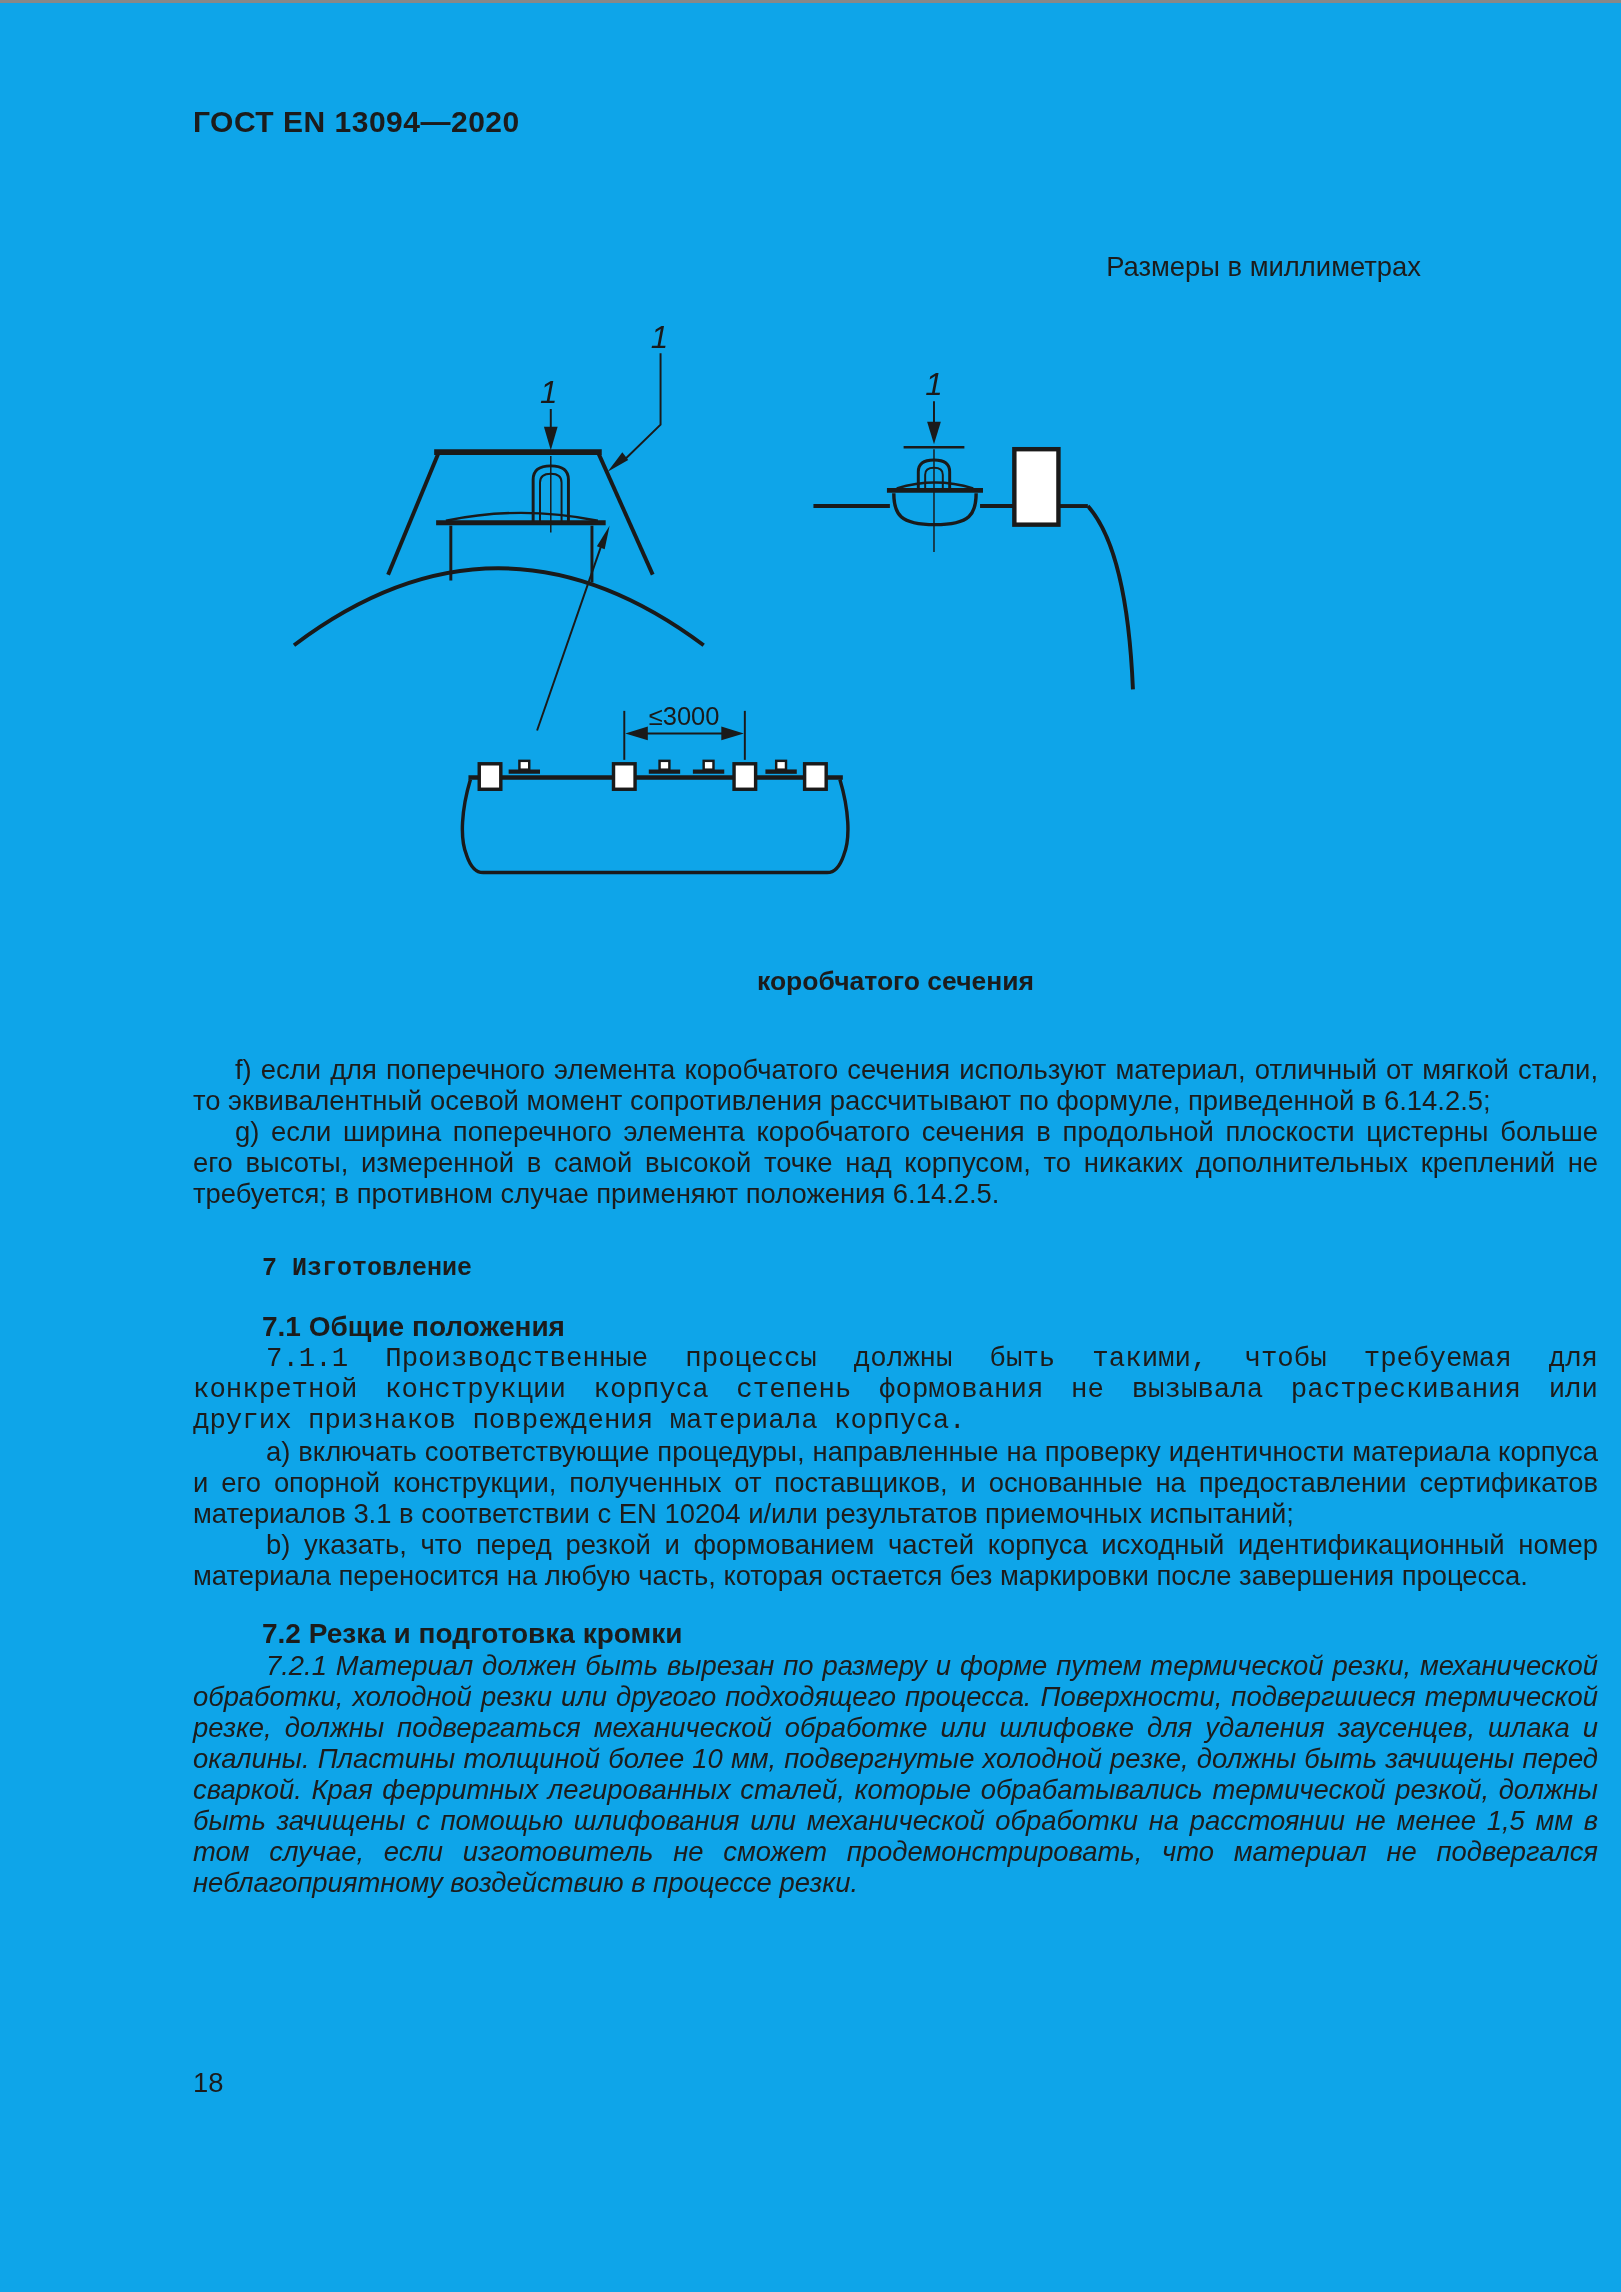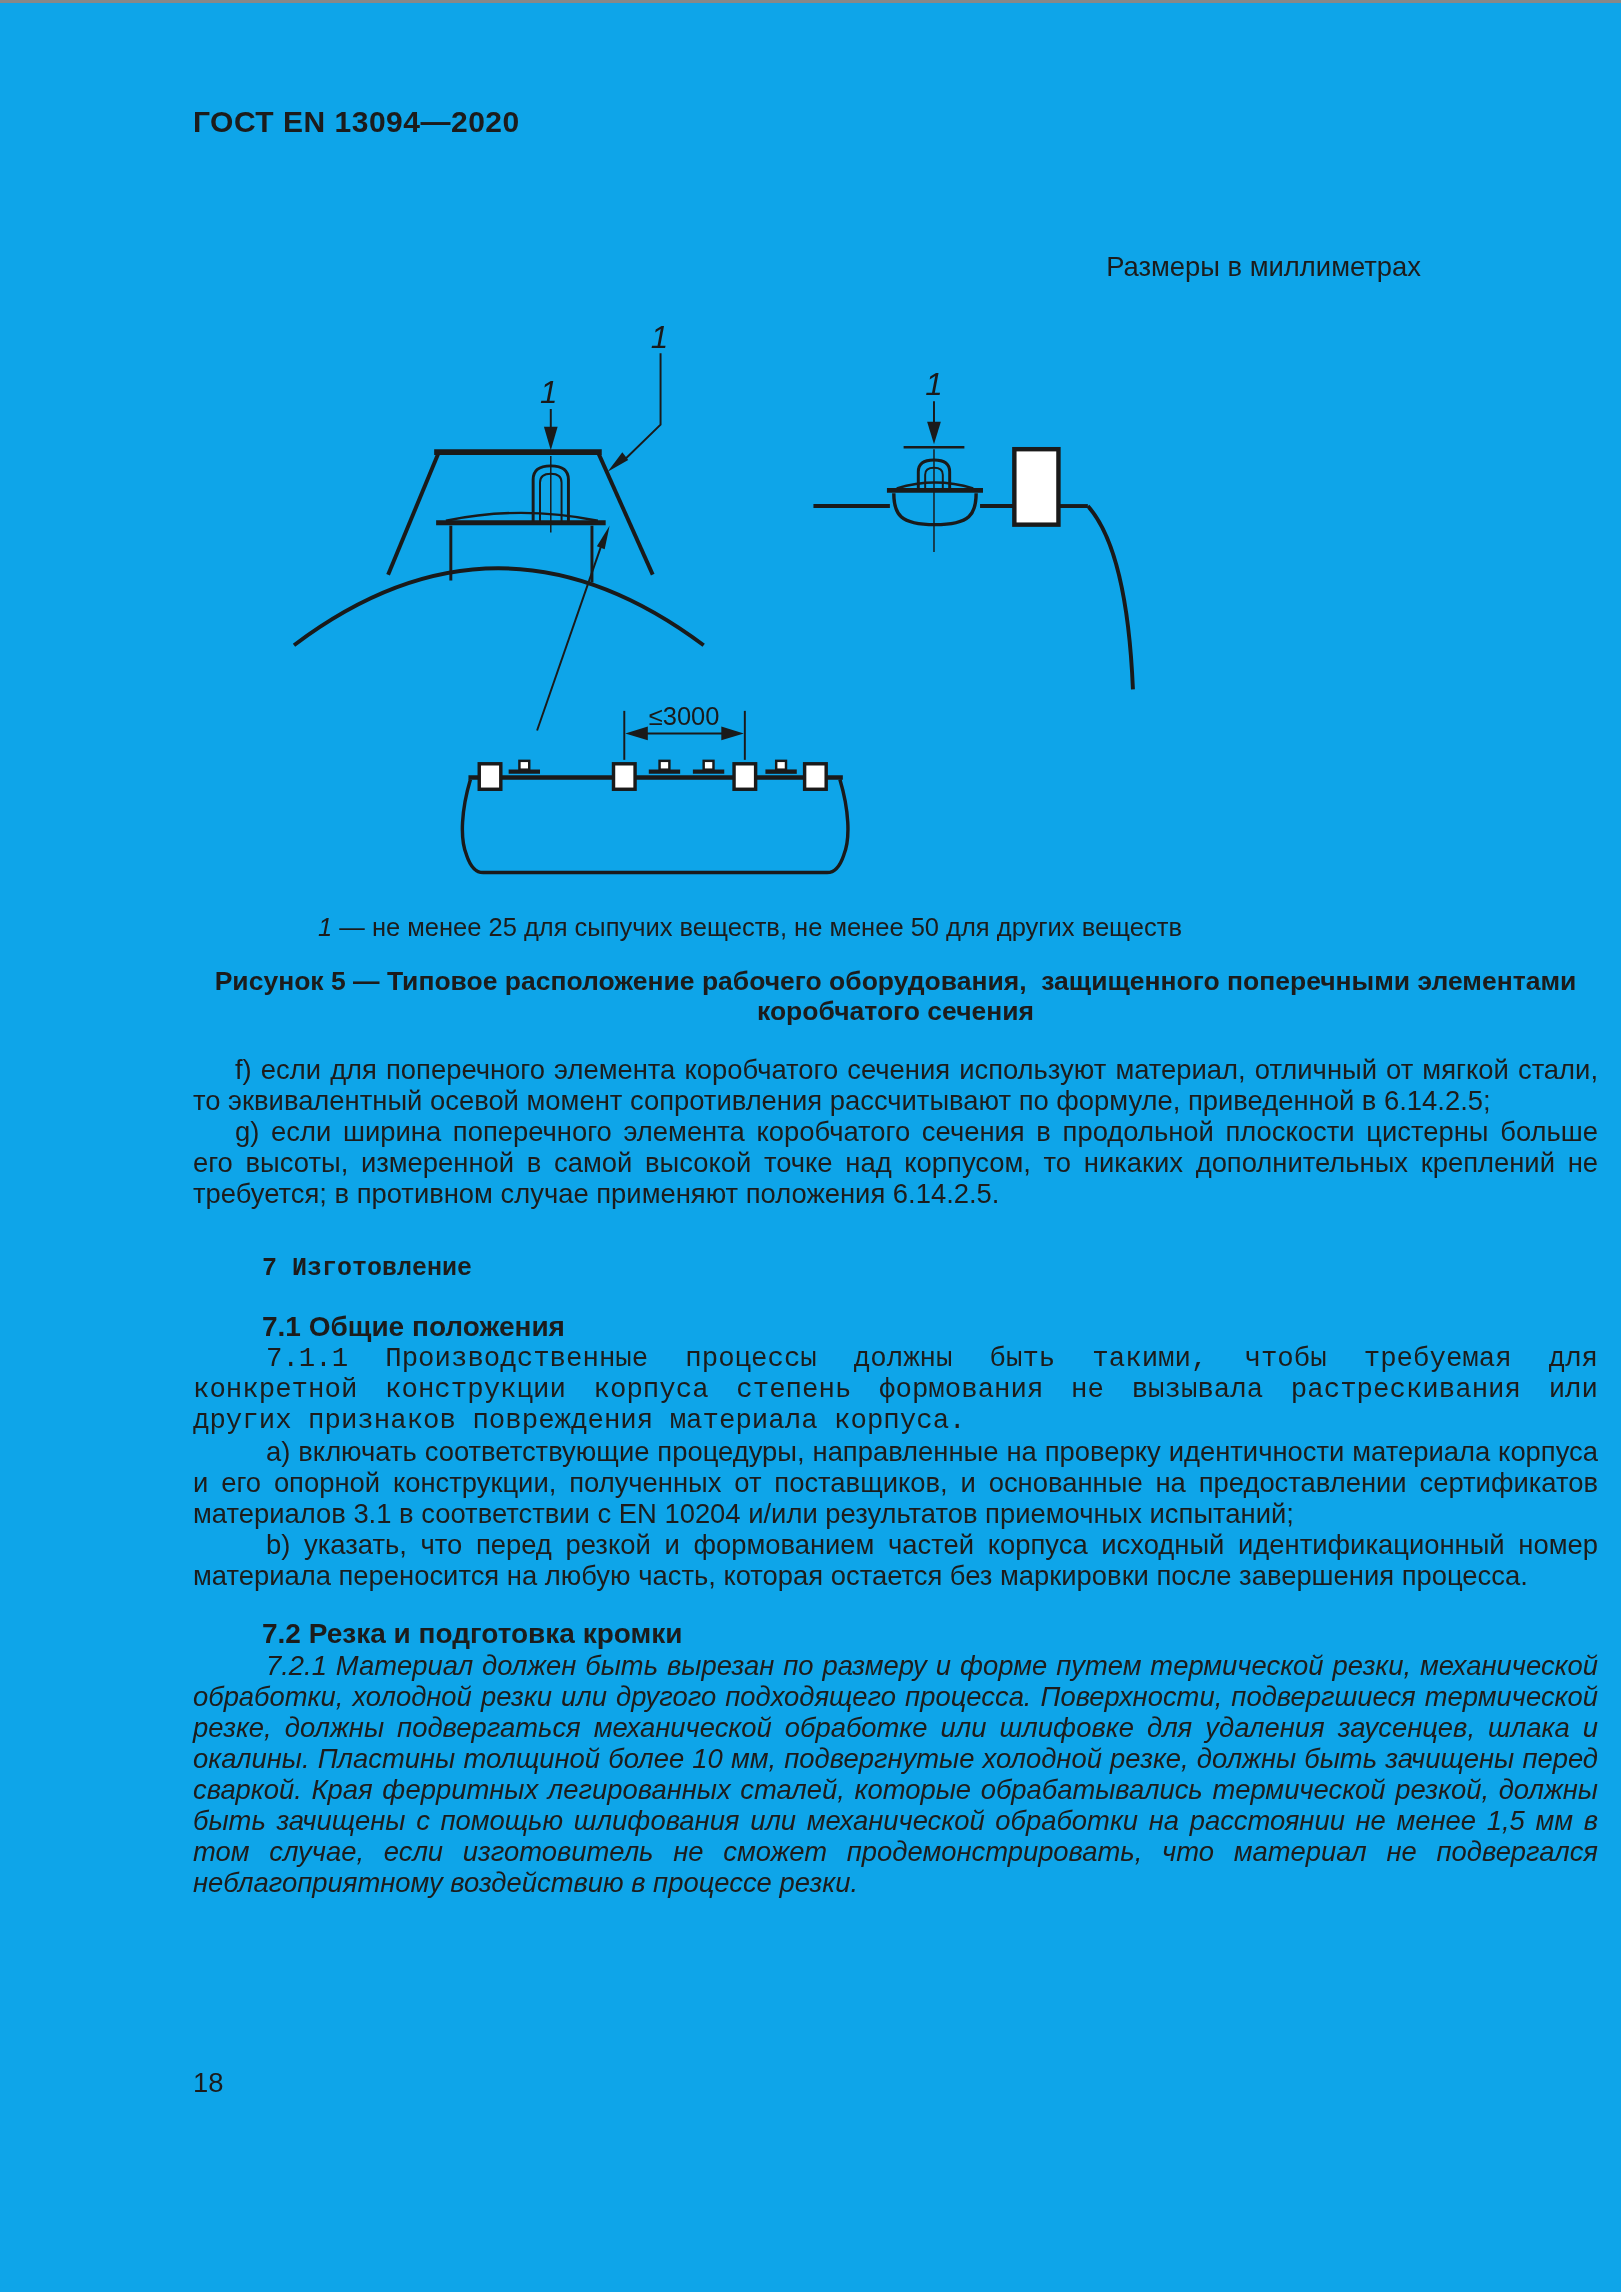--- a/index.html
+++ b/index.html
@@ -164,27 +164,22 @@
 
       <path class="ln" d="M 637 722 L 637 772" stroke-width="2"></path>
       <path class="ln" d="M 760 722 L 760 772" stroke-width="2"></path>
       <path class="ln" d="M 648 745 L 749 745" stroke-width="2"></path>
       <polygon class="fb" points="638,745 661,738 661,752"></polygon>
       <polygon class="fb" points="759,745 736,738 736,752"></polygon>
       <text class="dim-text" x="698" y="736" text-anchor="middle">≤3000</text>
     </g>
   </svg>
 
-  <div class="fig-footnote">
-    <span class="ref">1</span>
-    <span>— не менее 25 для сыпучих веществ, не менее 50 для других веществ</span>
-  </div>
 
   <div class="fig-caption">
-    <div>Рисунок 5 — Типовое расположение рабочего оборудования,  защищенного поперечными элементами</div>
     <div>коробчатого сечения</div>
   </div>
 
   <div class="body-text">
     <p class="indent-sm">f) если для поперечного элемента коробчатого сечения используют материал, отличный от мягкой стали, то эквивалентный осевой момент сопротивления рассчитывают по формуле, приведенной в 6.14.2.5;</p>
     <p class="indent-sm mt2">g) если ширина поперечного элемента коробчатого сечения в продольной плоскости цистерны больше его высоты, измеренной в самой высокой точке над корпусом, то никаких дополнительных креплений не требуется; в противном случае применяют положения 6.14.2.5.</p>
 
     <div class="h1">7 Изготовление</div>
     <div class="h2">7.1 Общие положения</div>
 

